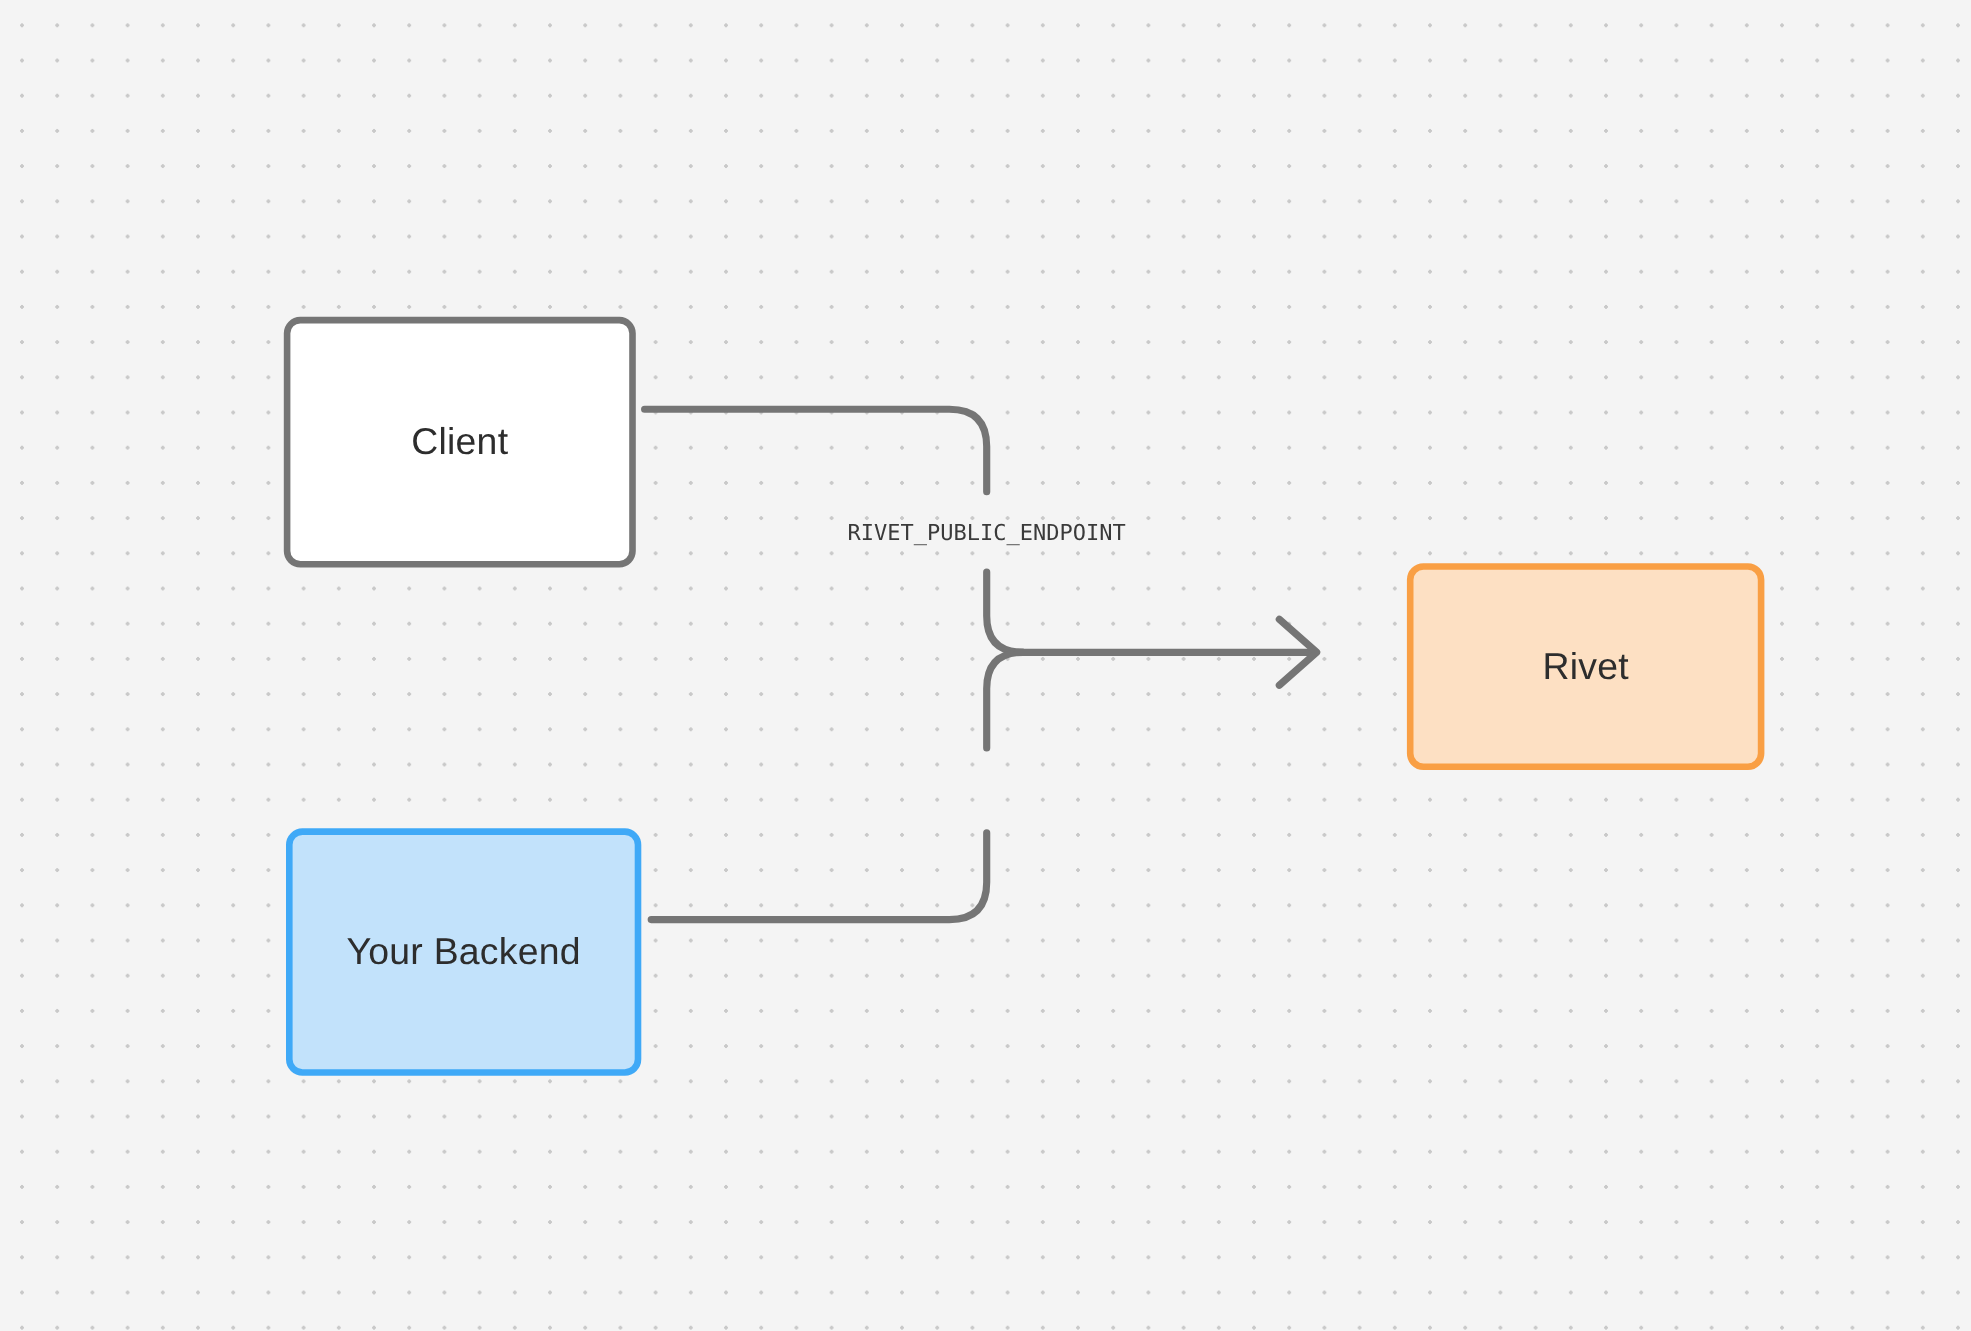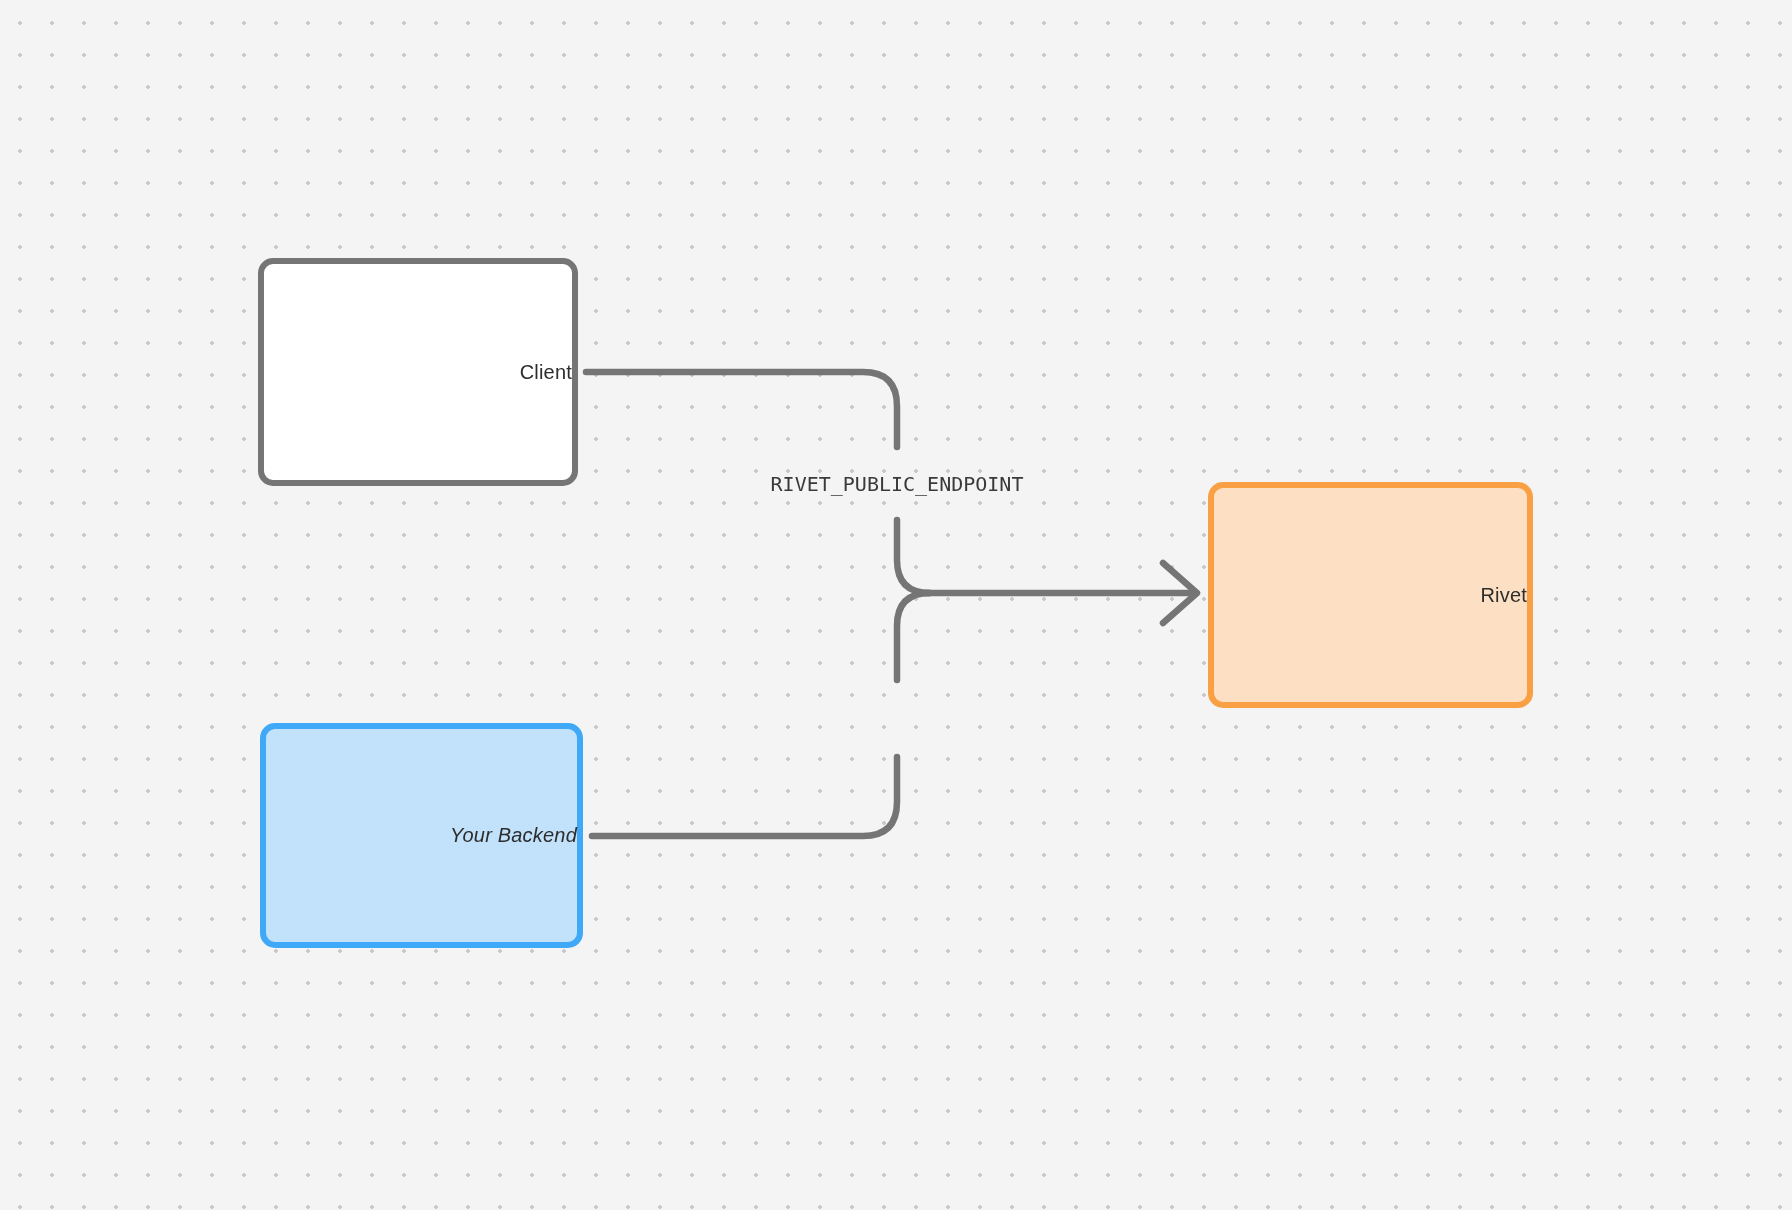--- a/index.html
+++ b/index.html
@@ -37,50 +37,50 @@
     stroke-linecap: round;
     stroke-linejoin: round;
   }
 
   .node {
     position: absolute;
     box-sizing: border-box;
     border-radius: 15px;
     display: flex;
     align-items: center;
-    justify-content: flex-end;
-    font-size: 20px;
+    justify-content: center;
+    font-size: 34px;
     color: #2d2d2d;
     letter-spacing: 0.2px;
+    margin-top: 30px;
   }
 
   .node-client {
     left: 258px;
     top: 258px;
     width: 320px;
     height: 228px;
     background: #ffffff;
     border: 6.5px solid #757575;
   }
 
   .node-backend {
     left: 260px;
     top: 723px;
     width: 323px;
     height: 225px;
     background: #c2e2fb;
     border: 6.5px solid #3fa9f7;
-    font-style: italic;
   }
 
   .node-rivet {
-    left: 1208px;
+    left: 1279px;
     top: 482px;
     width: 325px;
-    height: 226px;
+    height: 188px;
     background: #fde0c3;
     border: 6.5px solid #f99f44;
   }
 
   .edge-label {
     position: absolute;
     transform: translate(-50%, -50%);
     font-family: "DejaVu Sans Mono", "Liberation Mono", monospace;
     font-size: 20px;
     font-weight: 500;

